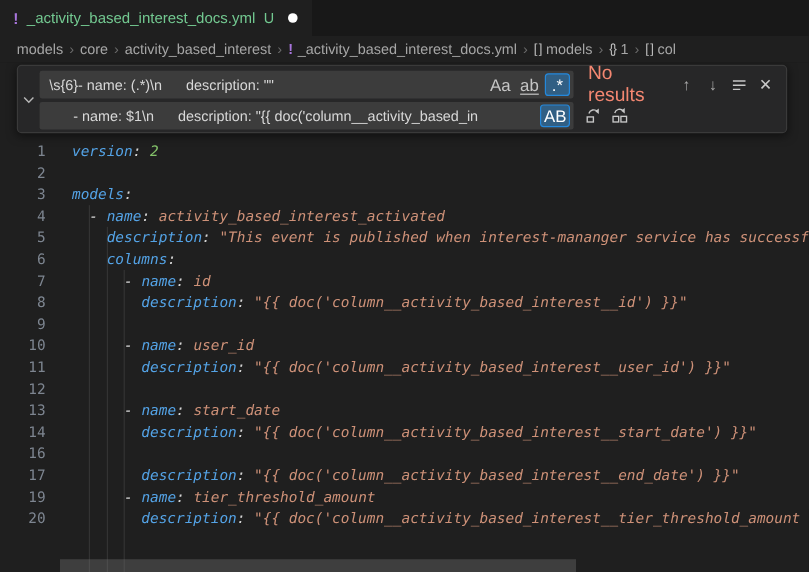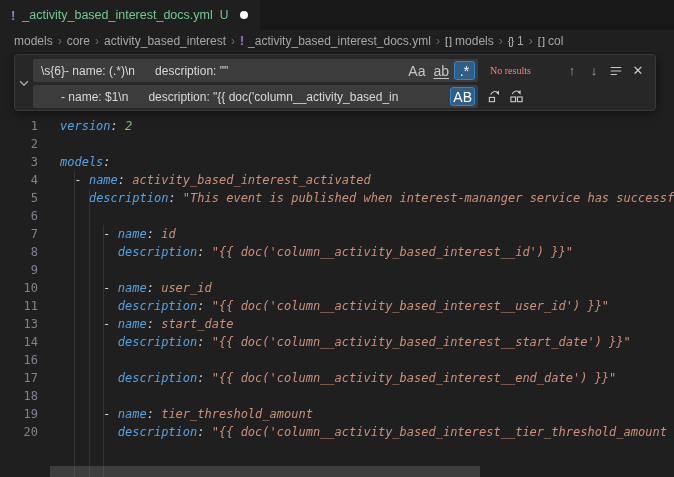--- a/index.html
+++ b/index.html
@@ -48,21 +48,21 @@
   .fw-row { display:flex; align-items:center; height:23px; }
   .fw-input { width:445px; height:23px; background:#3C3C3C; border-radius:2px;
               display:flex; align-items:center; padding:0 3px 0 8px; cursor:text; overflow:hidden; }
   .fw-text { flex:1; color:#D8D8D8; font-size:12px; white-space:pre; overflow:hidden; }
   .fw-opts { display:flex; gap:2px; margin-left:4px; }
   .opt { min-width:21px; height:19px; padding:0 2px; display:flex; align-items:center;
          justify-content:center; border-radius:3px; font-size:14px; color:#C5C5C5;
          border:1px solid transparent; cursor:pointer; }
   .opt.active { background:rgba(36,137,219,.45); border-color:#2488DB; color:#FFFFFF; }
   .opt-word { text-decoration:underline; text-underline-offset:2px; }
-  .fw-status { color:#F48771; font-size:10px; margin-left:12px; width:70px;font-family:Liberation Serif, serif; }
+  .fw-status { color:#F48771; font-size:16px; margin-left:12px; width:70px; }
   .fw-btn { width:20px; height:20px; display:flex; align-items:center; justify-content:center;
             color:#A8A8A8; font-size:13px; border-radius:3px; margin-left:2px; cursor:pointer; }
   .fw-btn.light { color:#C8C8C8; }
 
   
   .hscroll { position:absolute; bottom:0; left:50px; width:430px; height:11px;
              background:rgba(121,121,121,0.35); cursor:pointer; }
 </style>
 </head>
 <body>
@@ -117,31 +117,31 @@
     <div class="guide" style="left:74px; top:119px; bottom:0;"></div>
     <div class="guide" style="left:89px; top:137px; bottom:0;"></div>
     <div class="guide" style="left:103px; top:173px; bottom:0;"></div>
 
     <div class="code">
         <div class="line"><span class="ln">1</span><span class="lc"><span class="c-key">version</span><span class="c-pun">: </span><span class="c-num">2</span></span></div>
         <div class="line"><span class="ln">2</span><span class="lc"></span></div>
         <div class="line"><span class="ln">3</span><span class="lc"><span class="c-key">models</span><span class="c-pun">:</span></span></div>
         <div class="line"><span class="ln">4</span><span class="lc"><span class="c-pln">  </span><span class="c-pun">- </span><span class="c-key">name</span><span class="c-pun">: </span><span class="c-str">activity_based_interest_activated</span></span></div>
         <div class="line"><span class="ln">5</span><span class="lc"><span class="c-pln">    </span><span class="c-key">description</span><span class="c-pun">: </span><span class="c-str">"This event is published when interest-mananger service has successf</span></span></div>
-        <div class="line"><span class="ln">6</span></div>
+        <div class="line"><span class="ln">6</span><span class="lc"><span class="c-pln">    </span><span class="c-key">columns</span><span class="c-pun">:</span></span></div>
         <div class="line"><span class="ln">7</span><span class="lc"><span class="c-pln">      </span><span class="c-pun">- </span><span class="c-key">name</span><span class="c-pun">: </span><span class="c-str">id</span></span></div>
         <div class="line"><span class="ln">8</span><span class="lc"><span class="c-pln">        </span><span class="c-key">description</span><span class="c-pun">: </span><span class="c-str">"{{ doc('column__activity_based_interest__id') }}"</span></span></div>
         <div class="line"><span class="ln">9</span><span class="lc"></span></div>
         <div class="line"><span class="ln">10</span><span class="lc"><span class="c-pln">      </span><span class="c-pun">- </span><span class="c-key">name</span><span class="c-pun">: </span><span class="c-str">user_id</span></span></div>
         <div class="line"><span class="ln">11</span><span class="lc"><span class="c-pln">        </span><span class="c-key">description</span><span class="c-pun">: </span><span class="c-str">"{{ doc('column__activity_based_interest__user_id') }}"</span></span></div>
+        <div class="line"><span class="ln">12</span><span class="lc"></span></div>
         <div class="line"><span class="ln">13</span><span class="lc"><span class="c-pln">      </span><span class="c-pun">- </span><span class="c-key">name</span><span class="c-pun">: </span><span class="c-str">start_date</span></span></div>
         <div class="line"><span class="ln">14</span><span class="lc"><span class="c-pln">        </span><span class="c-key">description</span><span class="c-pun">: </span><span class="c-str">"{{ doc('column__activity_based_interest__start_date') }}"</span></span></div>
         <div class="line"><span class="ln">16</span></div>
         <div class="line"><span class="ln">17</span><span class="lc"><span class="c-pln">        </span><span class="c-key">description</span><span class="c-pun">: </span><span class="c-str">"{{ doc('column__activity_based_interest__end_date') }}"</span></span></div>
-        <div class="line"><span class="ln">18</span><span class="lc"></span></div>
         <div class="line"><span class="ln">19</span><span class="lc"><span class="c-pln">      </span><span class="c-pun">- </span><span class="c-key">name</span><span class="c-pun">: </span><span class="c-str">tier_threshold_amount</span></span></div>
         <div class="line"><span class="ln">20</span><span class="lc"><span class="c-pln">        </span><span class="c-key">description</span><span class="c-pun">: </span><span class="c-str">"{{ doc('column__activity_based_interest__tier_threshold_amount</span></span></div>
       </div>
 
     <div class="find-widget">
       <div class="fw-toggle">
         <svg width="12" height="12" viewBox="0 0 14 14">
           <polyline points="2.5,5 7,9.5 11.5,5" fill="none" stroke="#B8B8B8" stroke-width="1.4"></polyline>
         </svg>
       </div>

